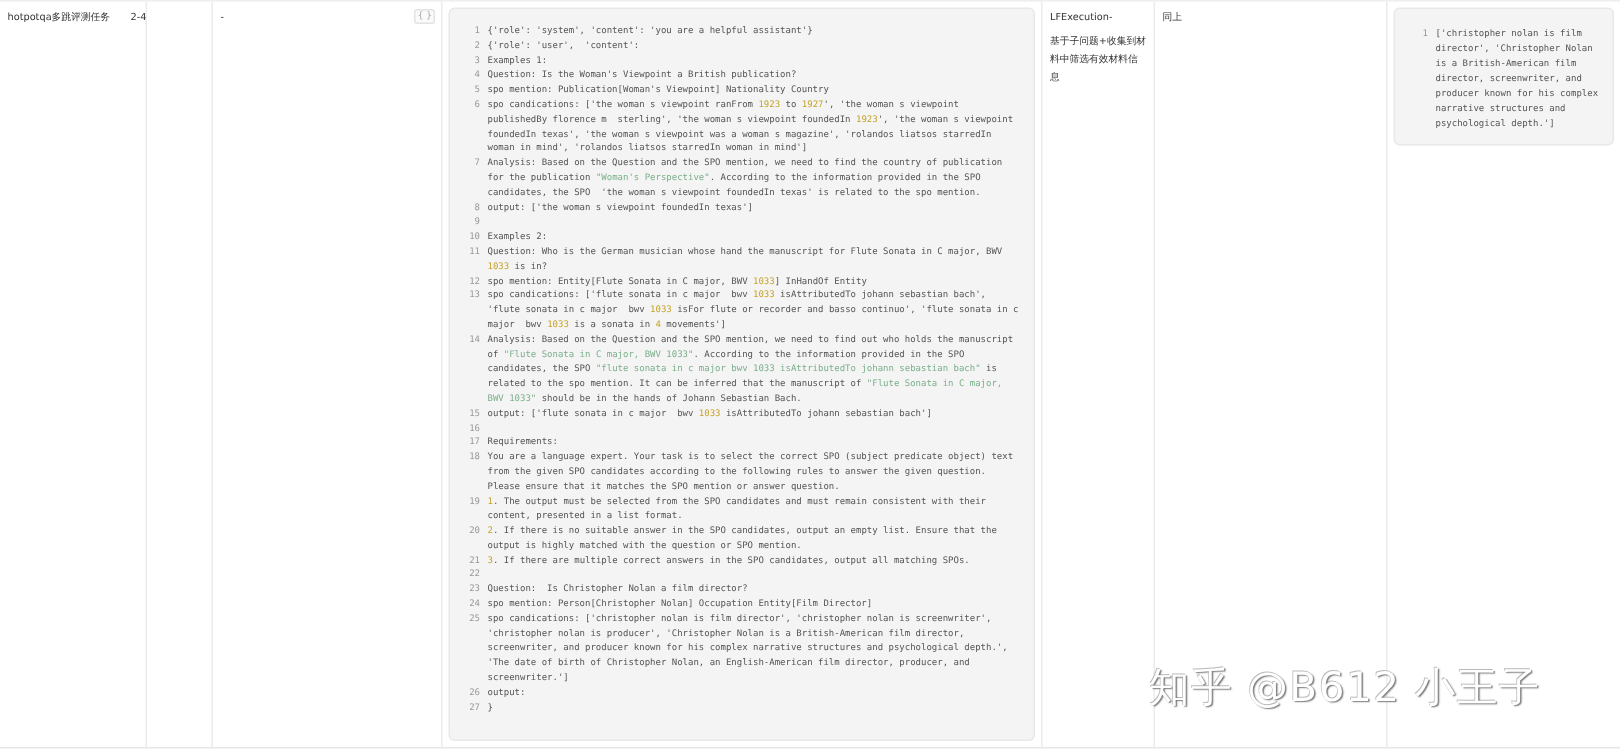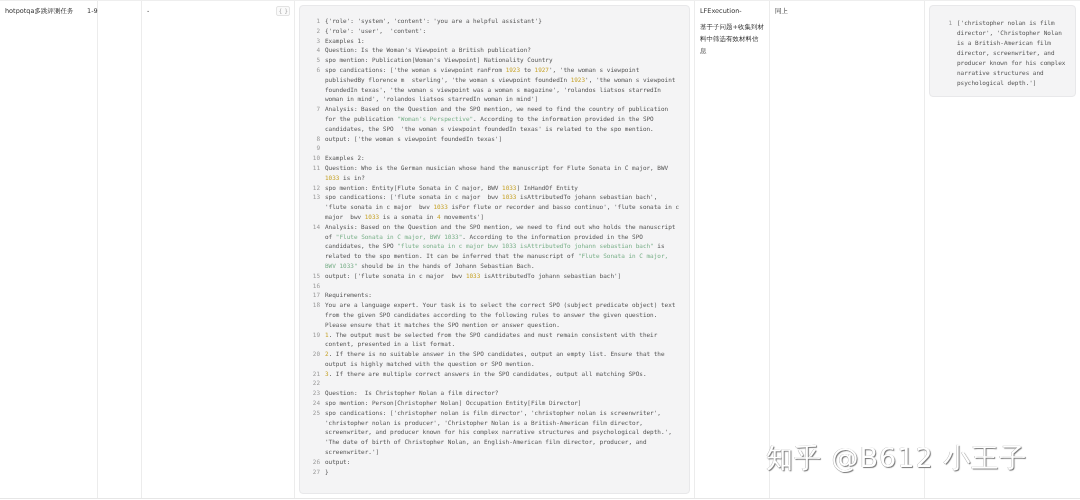--- a/index.html
+++ b/index.html
@@ -25,21 +25,21 @@
   .watermark { position:absolute; left:766px; top:440px; font-size:27px; color:#ffffff; letter-spacing:1px; text-shadow: 1px 1px 1px #777, -0.5px -0.5px 0 #bbb; font-family:"DejaVu Sans", sans-serif; }
 </style>
 </head>
 <body>
 
 <div class="row">
   <div class="col c1">
     <div class="cell-text">hotpotqa多跳评测任务</div>
   </div>
   <div class="col c2">
-    <div class="cell-text">1-9</div>
+    <div class="cell-text">2-4</div>
   </div>
   <div class="col c3">
     <div class="cell-text">-</div>
     <span class="expand-icon">{ }</span>
   </div>
   <div class="col c4">
     <div class="code-box" id="code-box">
         <div class="code-line">
           <span class="ln">1</span>
           <span class="lc"><span>{'role': 'system', 'content': 'you are a helpful assistant'}</span></span>

